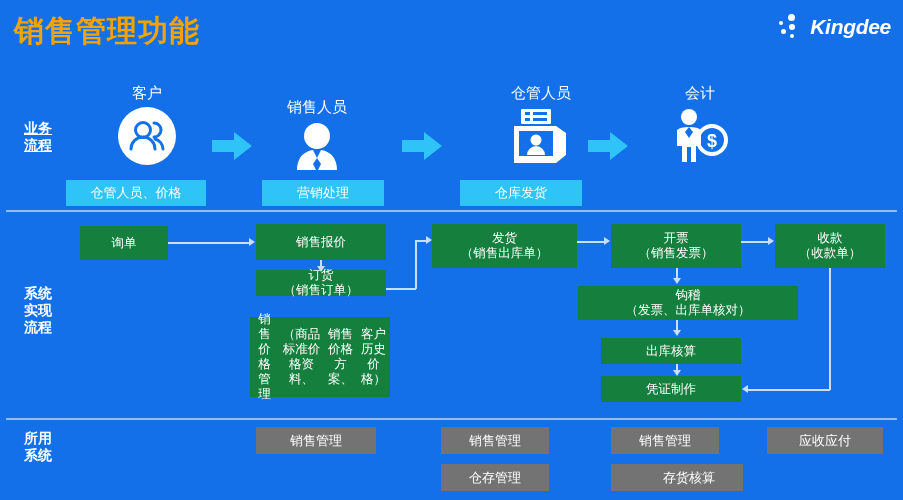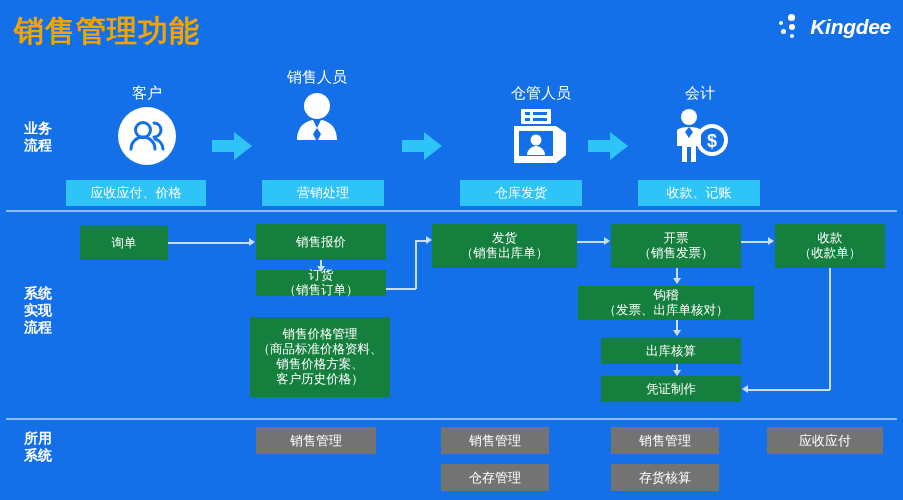--- a/index.html
+++ b/index.html
@@ -76,21 +76,21 @@
         <i style="width:5px;height:5px;left:4px;top:16px;"></i>
         <i style="width:4px;height:4px;left:13px;top:21px;"></i>
       </div>
       <div class="logo-text">Kingdee</div>
     </div>
   </div>
 
   <div class="divider" style="top:210px;"></div>
   <div class="divider" style="top:418px;"></div>
 
-  <div class="rowlabel" style="top:120px;">
+  <div class="rowlabel" style="top:120px;text-decoration:underline;">
     <div>业务</div>
     <div>流程</div>
   </div>
 
   <div class="rowlabel" style="top:285px;">
     <div>系统</div>
     <div>实现</div>
     <div>流程</div>
   </div>
 
@@ -104,29 +104,29 @@
     <div class="picon">
       <svg width="60" height="60" viewBox="0 0 60 60" aria-hidden="true">
         <circle cx="30" cy="30" r="29" fill="#ffffff"></circle>
         <circle cx="26" cy="24" r="7.5" fill="none" stroke="#1370e8" stroke-width="3"></circle>
         <path d="M14 43a12 12 0 0 1 24 0" fill="none" stroke="#1370e8" stroke-width="3" stroke-linecap="round"></path>
         <path d="M37 17a7 7 0 0 1 0 14" fill="none" stroke="#1370e8" stroke-width="3" stroke-linecap="round"></path>
         <path d="M38 33a11 11 0 0 1 8 10" fill="none" stroke="#1370e8" stroke-width="3" stroke-linecap="round"></path>
       </svg>
     </div>
   </div>
-  <div class="badge" style="left:66px;top:180px;width:140px;">应收应付、价格</div>
+  <div class="badge" style="left:66px;top:180px;width:140px;">仓管人员、价格</div>
 
   <div class="bigarrow" style="left:212px;top:130px;">
     <svg width="42" height="32" viewBox="0 0 42 32" aria-hidden="true">
       <path d="M0 10h22V2l18 14-18 14v-8H0z" fill="#2ec4f7"></path>
     </svg>
   </div>
 
-  <div class="persona" style="left:262px;top:68px;width:110px;font-family:Liberation Mono, monospace;">
+  <div class="persona" style="left:262px;top:98px;width:110px;font-family:Liberation Mono, monospace;">
     <div class="ptitle">销售人员</div>
     <div class="picon">
       <svg width="58" height="60" viewBox="0 0 58 60" aria-hidden="true">
         <circle cx="29" cy="16" r="13" fill="#ffffff"></circle>
         <path d="M17 33c3-2 6-3 8-3l4 8 4-8c2 0 5 1 8 3 5 3 8 9 8 17H9c0-8 3-14 8-17z" fill="#ffffff"></path>
         <path d="M29 38l4 6-4 8-4-8z" fill="#1370e8"></path>
       </svg>
     </div>
   </div>
   <div class="badge" style="left:262px;top:180px;width:122px;">营销处理</div>
@@ -166,36 +166,35 @@
     <div class="picon">
       <svg width="66" height="58" viewBox="0 0 66 58" aria-hidden="true">
         <circle cx="22" cy="10" r="8" fill="#ffffff"></circle>
         <path d="M10 23c2-2 6-3 12-3s10 1 12 3v16h-5v16h-5V40h-4v15h-5V39h-5z" fill="#ffffff"></path>
         <path d="M22 20l4 5-4 6-4-6z" fill="#1370e8"></path>
         <circle cx="45" cy="33" r="14" fill="none" stroke="#ffffff" stroke-width="4"></circle>
         <text x="45" y="40" font-size="18" font-weight="bold" fill="#ffffff" text-anchor="middle" font-family="Liberation Sans, sans-serif">$</text>
       </svg>
     </div>
   </div>
-  <div class="badge" style="left:638px;top:180px;width:122px;">收款、记账</div>
 
   <div class="node" style="left:80px;top:226px;width:88px;height:34px;">
     <span>询单</span>
   </div>
 
   <div class="node" style="left:256px;top:224px;width:130px;height:36px;">
     <span>销售报价</span>
   </div>
 
   <div class="node" style="left:256px;top:270px;width:130px;height:26px;flex-direction:column;">
     <span>订货</span>
     <span>（销售订单）</span>
   </div>
 
-  <div class="node" style="left:250px;top:317px;width:140px;height:80px;flex-direction:column;">
+  <div class="node" style="left:250px;top:317px;width:140px;height:80px;flex-direction:row;">
     <span>销售价格管理</span>
     <span>（商品标准价格资料、</span>
     <span>销售价格方案、</span>
     <span>客户历史价格）</span>
   </div>
 
   <div class="node" style="left:432px;top:224px;width:145px;height:44px;flex-direction:column;">
     <span>发货</span>
     <span>（销售出库单）</span>
   </div>
@@ -203,21 +202,21 @@
   <div class="node" style="left:611px;top:224px;width:130px;height:44px;flex-direction:column;">
     <span>开票</span>
     <span>（销售发票）</span>
   </div>
 
   <div class="node" style="left:775px;top:224px;width:110px;height:44px;flex-direction:column;">
     <span>收款</span>
     <span>（收款单）</span>
   </div>
 
-  <div class="node" style="left:578px;top:286px;width:176px;height:34px;flex-direction:column;justify-content:center;">
+  <div class="node" style="left:578px;top:286px;width:220px;height:34px;flex-direction:column;justify-content:center;">
     <span>钩稽</span>
     <span>（发票、出库单核对）</span>
   </div>
 
   <div class="node" style="left:601px;top:338px;width:140px;height:26px;">
     <span>出库核算</span>
   </div>
 
   <div class="node" style="left:601px;top:376px;width:140px;height:26px;">
     <span>凭证制作</span>
@@ -252,17 +251,17 @@
   <div class="conn" style="left:829px;top:268px;width:1.5px;height:122px;"></div>
   <div class="conn" style="left:748px;top:389px;width:82px;height:1.5px;"></div>
   <div class="arrowhead ah-left" style="left:742px;top:385px;"></div>
 
   <div class="sysbox" style="left:256px;top:427px;width:120px;">销售管理</div>
 
   <div class="sysbox" style="left:441px;top:427px;width:108px;">销售管理</div>
   <div class="sysbox" style="left:441px;top:464px;width:108px;">仓存管理</div>
 
   <div class="sysbox" style="left:611px;top:427px;width:108px;">销售管理</div>
-  <div class="sysbox" style="left:611px;top:464px;width:108px;">存货核算</div>
+  <div class="sysbox" style="left:611px;top:464px;width:108px;padding-left:24px;">存货核算</div>
 
   <div class="sysbox" style="left:767px;top:427px;width:116px;">应收应付</div>
 
 </div>
 
 </body></html>

